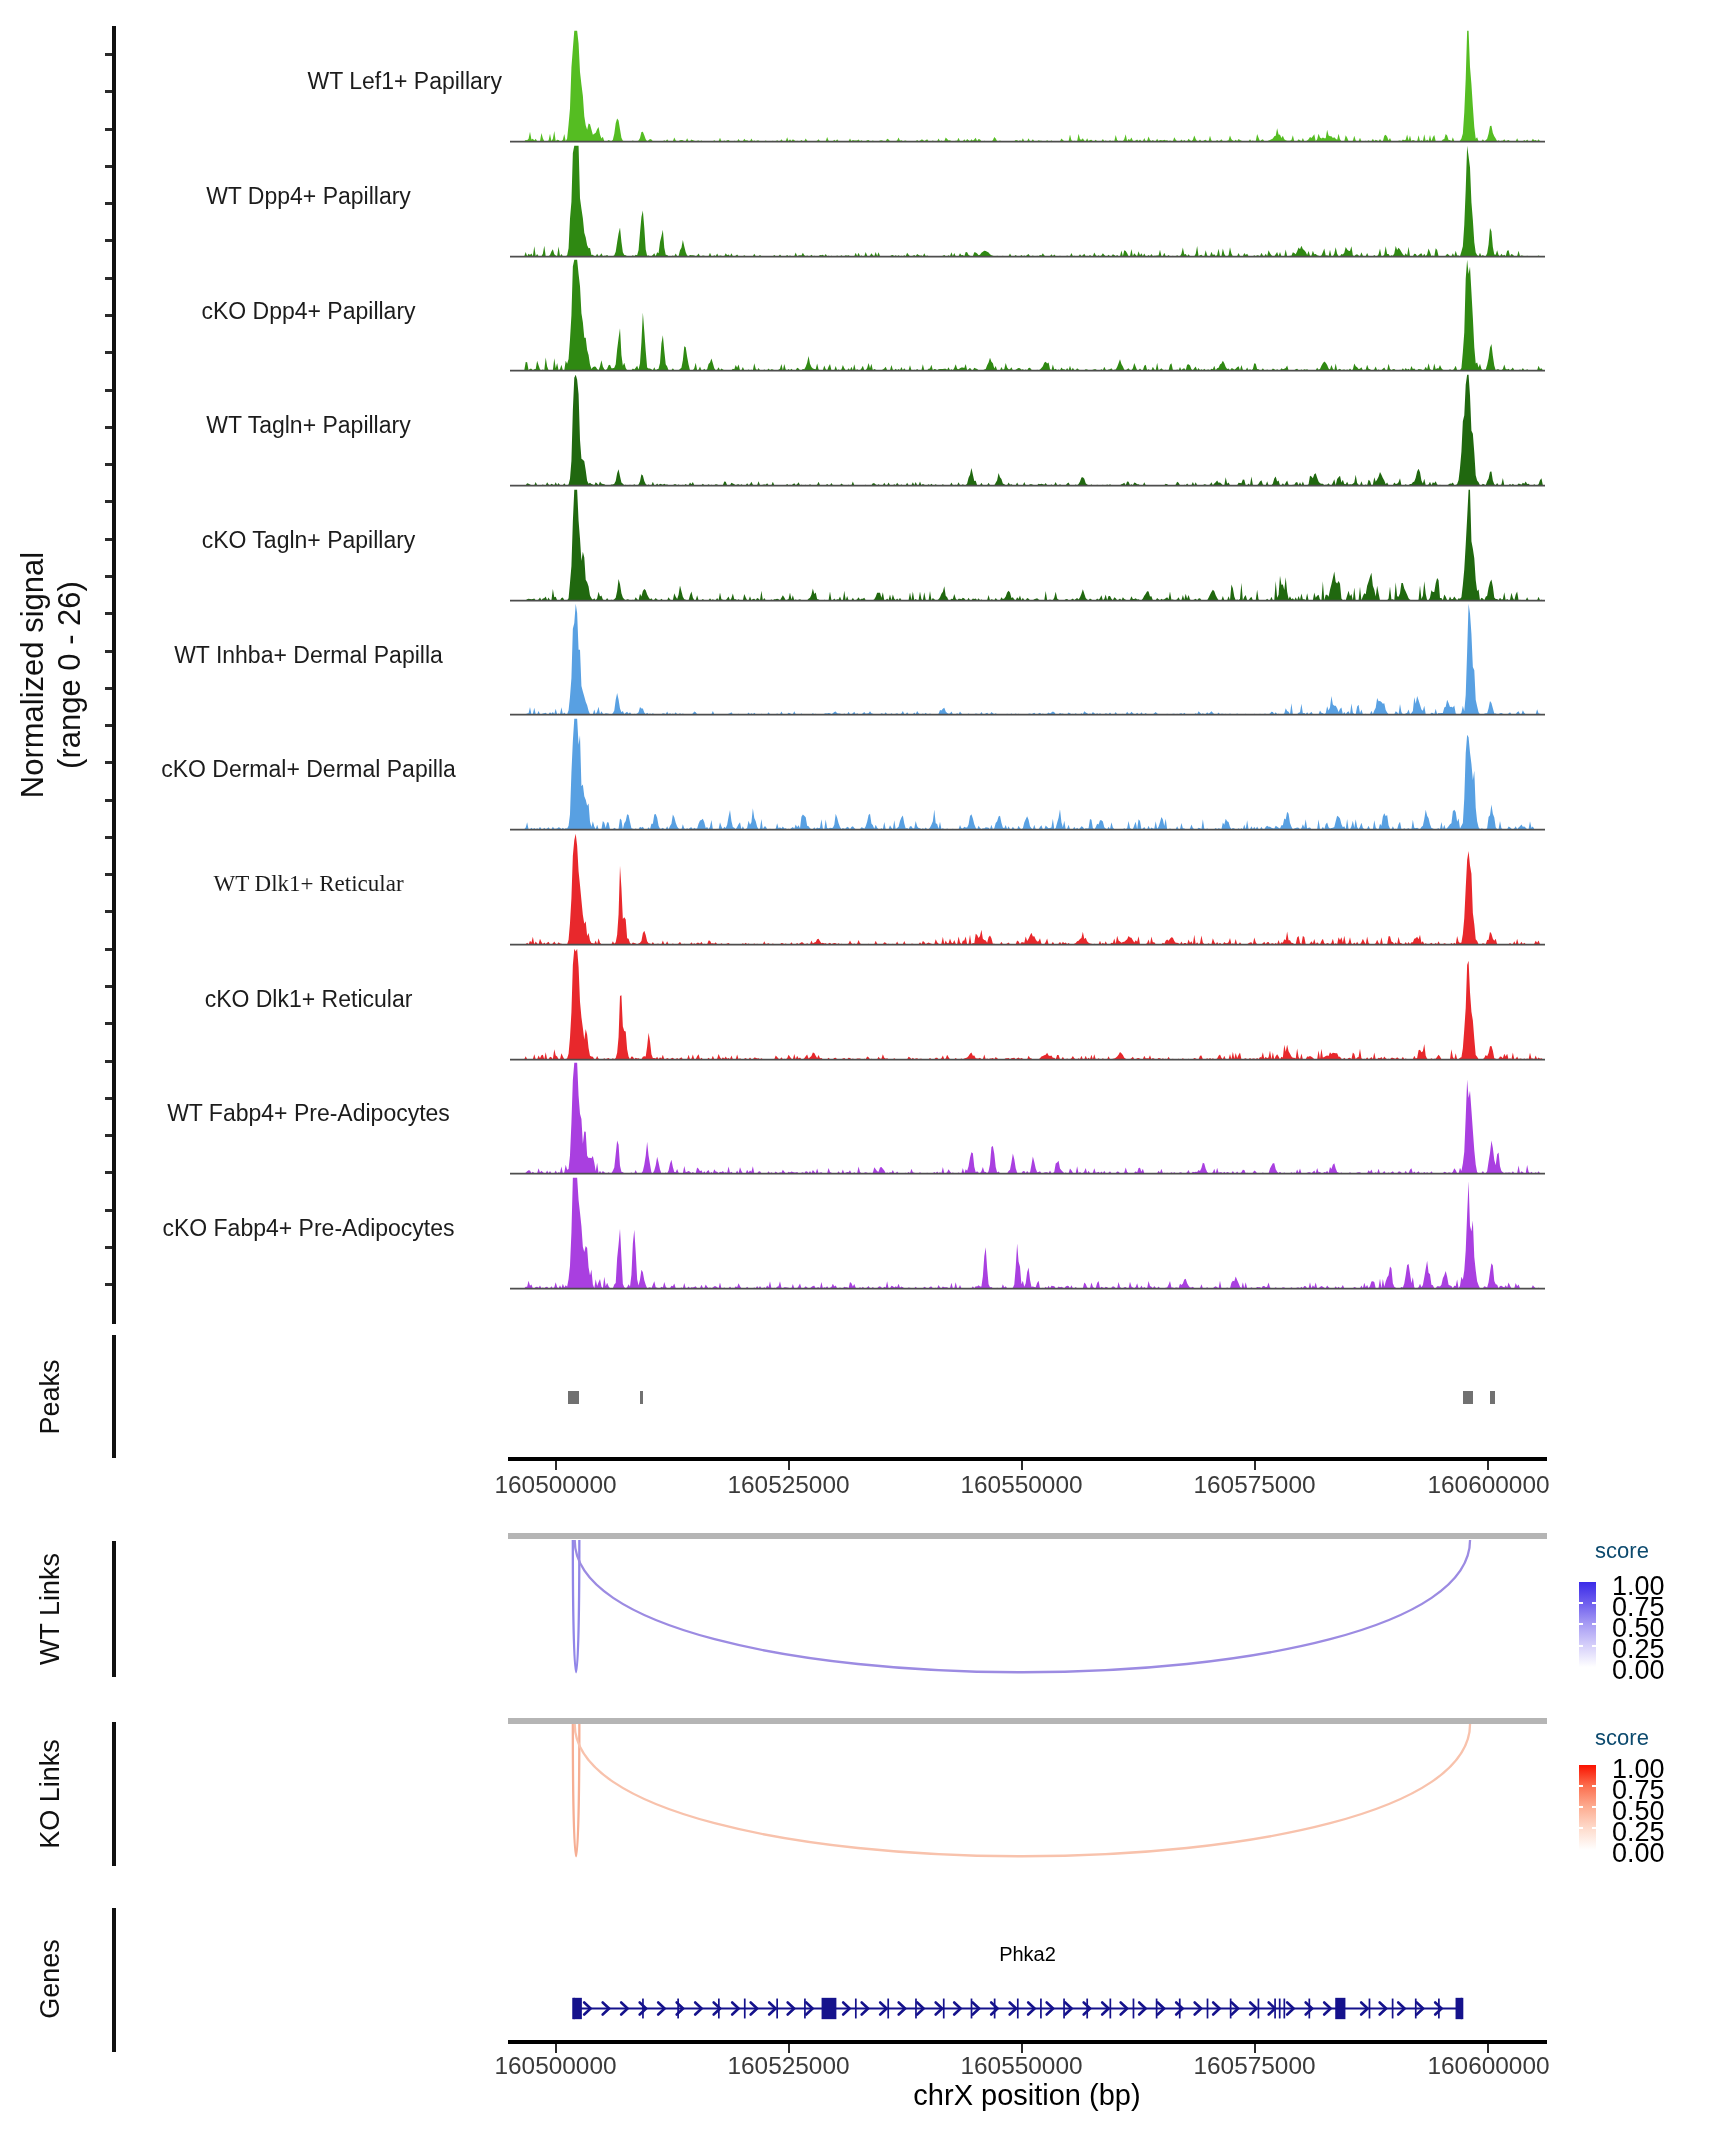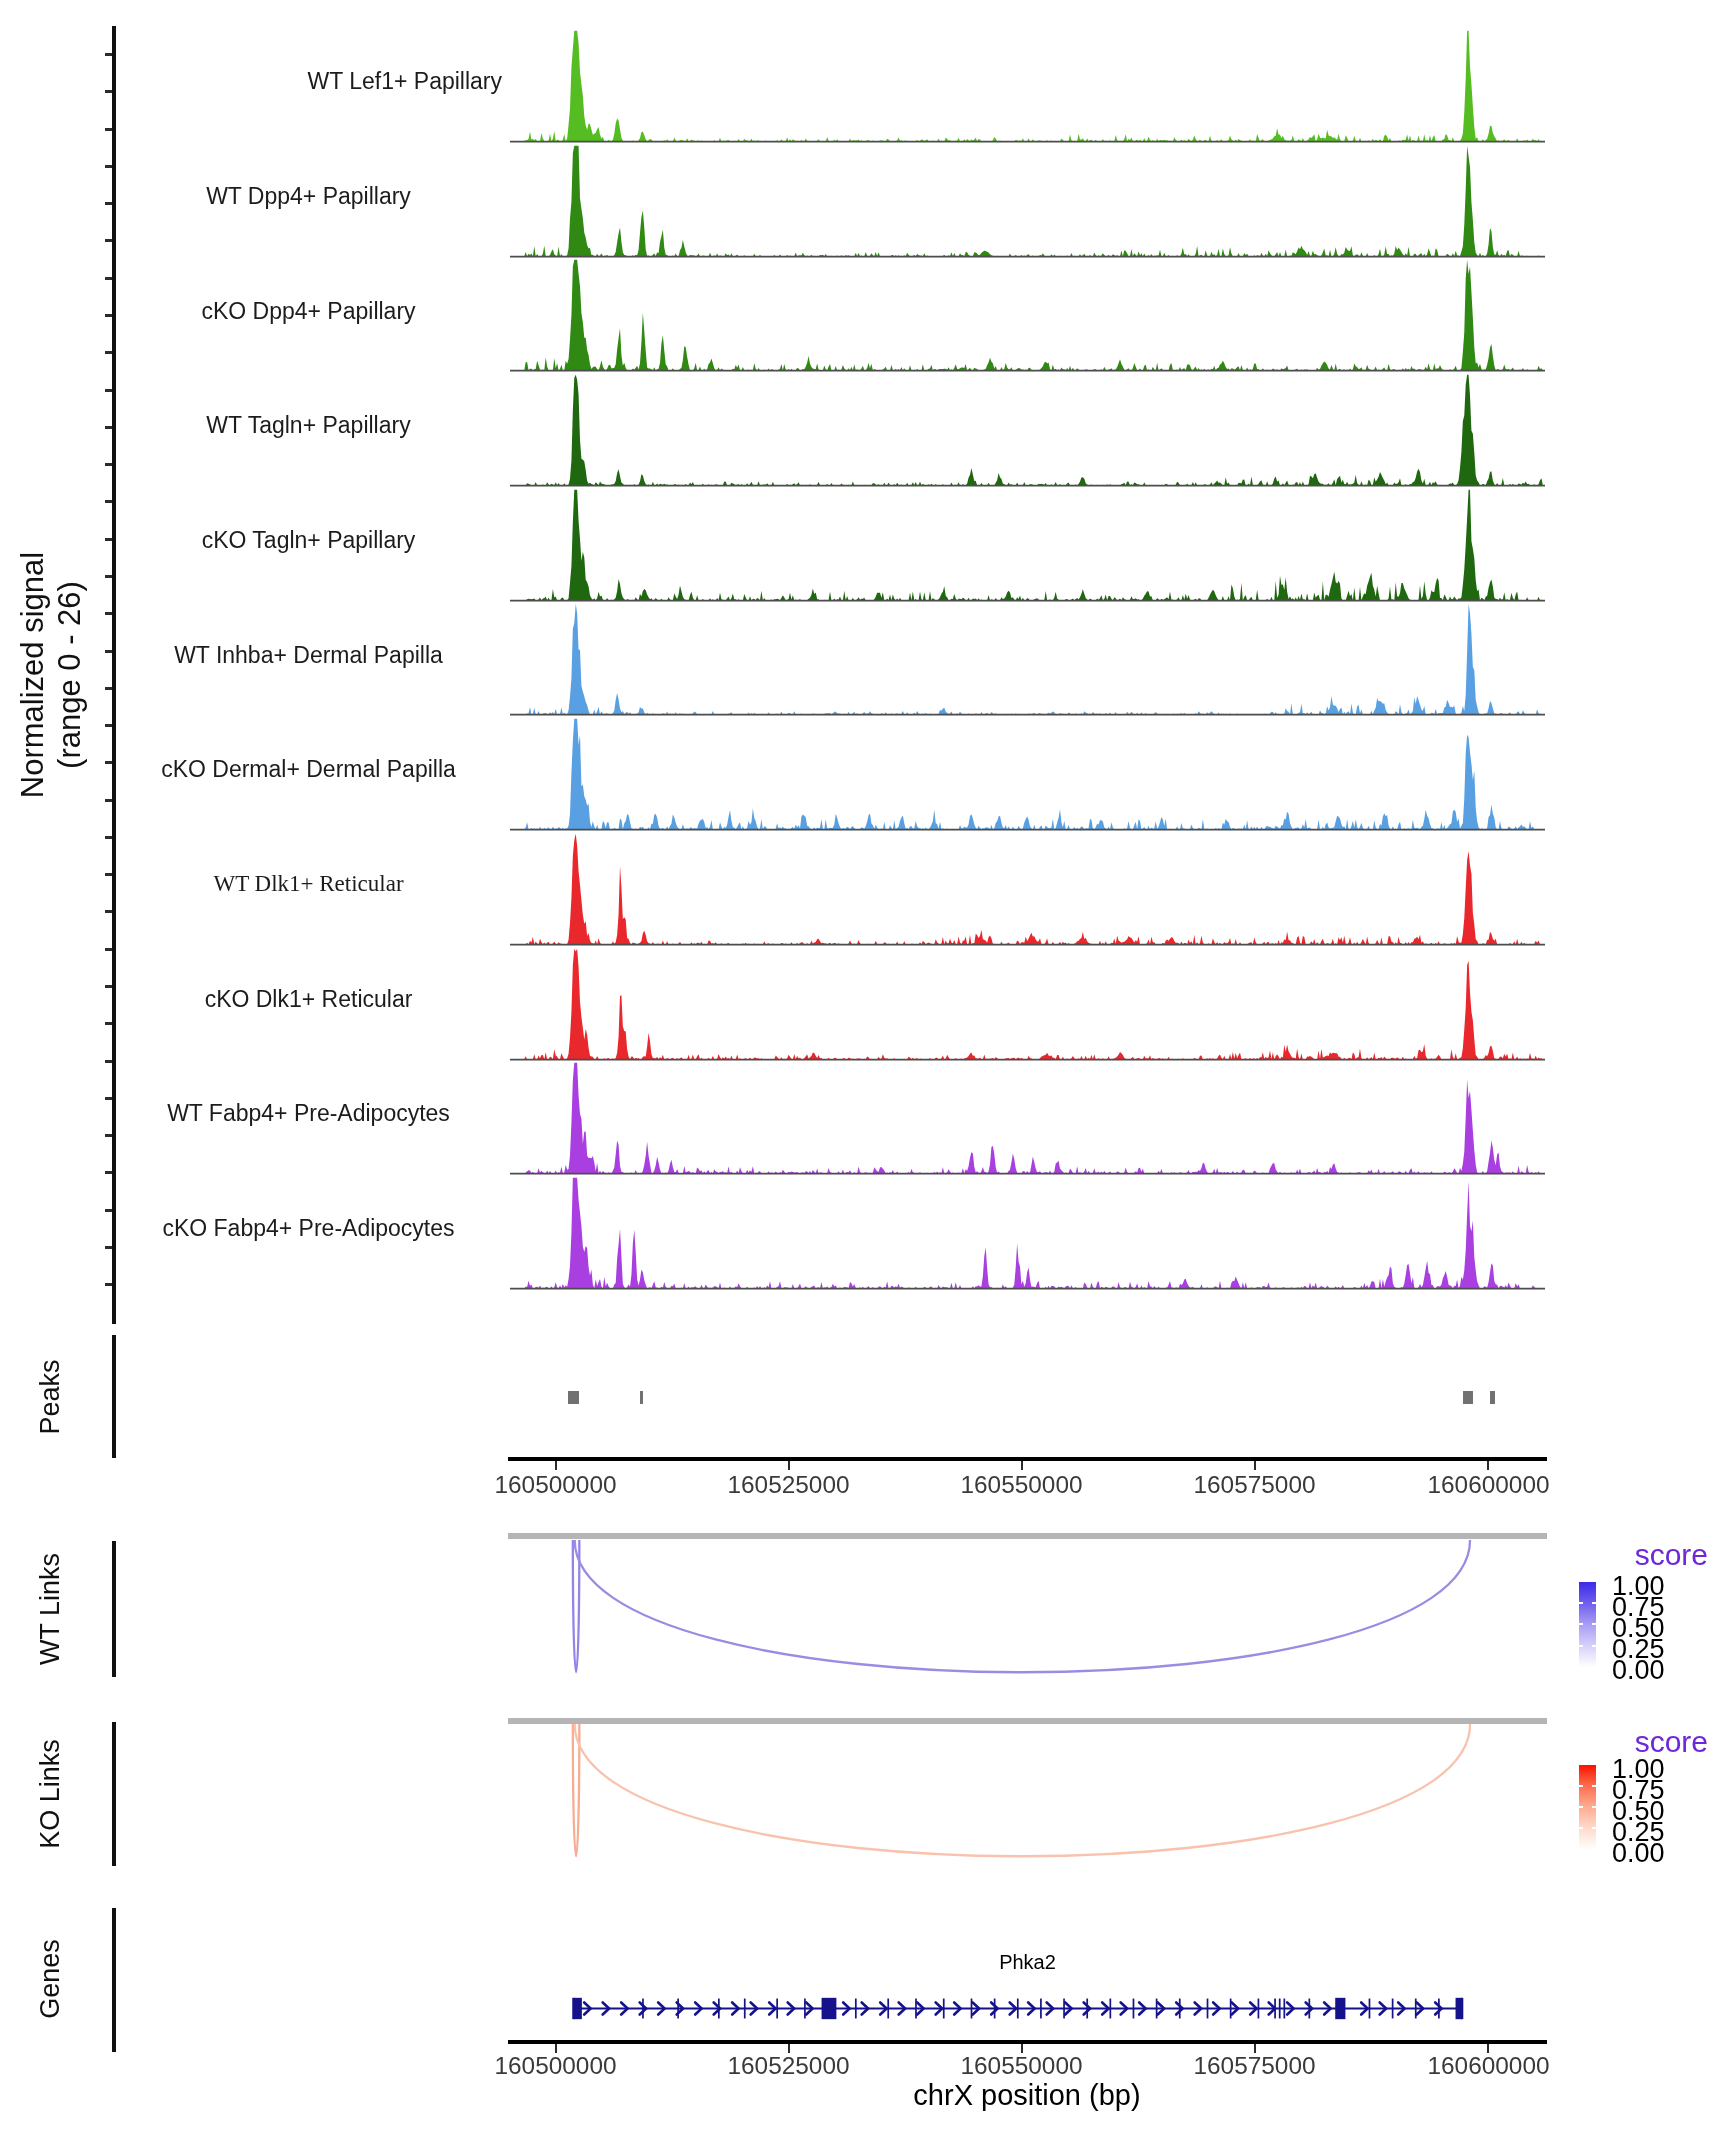--- a/index.html
+++ b/index.html
@@ -9,21 +9,21 @@
   .vlabel{position:absolute;display:flex;align-items:center;justify-content:center;
           transform:rotate(-90deg);white-space:nowrap;color:#111;}
   .track-label{position:absolute;left:115px;width:387px;text-align:center;
                font-size:23px;color:#1c1c1c;}
   .track-svg{position:absolute;left:508px;width:1039px;height:115px;}
   .tickmark{position:absolute;background:#2b2b2b;}
   .axis-line{position:absolute;left:508px;width:1039px;height:4.3px;background:#000;}
   .axis-ticklabel{position:absolute;width:215px;text-align:center;font-size:24.4px;color:#3a3a3a;}
   .grayline{position:absolute;left:508px;width:1039px;height:5.7px;background:#b5b5b5;}
   .links-svg{position:absolute;left:508px;width:1039px;height:143px;overflow:visible;}
-  .legend-title{position:absolute;width:172px;text-align:right;font-size:30px;color:#6d28d9;}
+  .legend-title{position:absolute;width:172px;text-align:center;font-size:22px;color:#0c4a6e;}
   .cbar{position:absolute;left:1579px;width:16.5px;height:85px;}
   .cbar-ticklabel{position:absolute;left:1612px;width:100px;height:27px;font-size:27px;color:#000;}
   .cbar-notch{position:absolute;width:4.3px;height:2.2px;background:#ffffff;}
   .peakbox{position:absolute;background:#717171;height:13px;top:1391px;}
   #phka2-label{position:absolute;text-align:center;font-size:20px;color:#000;}
   #xaxis-title{position:absolute;text-align:center;font-size:29px;color:#000;}
   .yl1{font-size:31px;color:#111;text-align:center;line-height:1.18;}
 </style>
 </head>
 <body>
@@ -193,21 +193,21 @@
       <div class="cbar-ticklabel" style="top: 1775px;">0.75</div>
       <div class="cbar-ticklabel" style="top: 1796px;">0.50</div>
       <div class="cbar-ticklabel" style="top: 1817px;">0.25</div>
       <div class="cbar-ticklabel" style="top: 1838px;">0.00</div>
     </div>
 
   <div class="vline" style="left:112px;top:1908px;height:144px;"></div>
   <div class="vlabel" style="left:-165px;top:1961px;width:430px;height:36px;font-size:27px;">
     <span>Genes</span>
   </div>
-  <div id="phka2-label" style="left:920px;top:1943px;width:215px;margin-top:8px;">Phka2</div>
+  <div id="phka2-label" style="left:920px;top:1943px;width:215px;">Phka2</div>
   <svg class="links-svg" id="gene-svg" style="top:1990px;height:37px;" viewBox="0 0 1449 52" width="1039" height="37">
       <line x1="86.49775583482945" x2="1335.1871633752244" y1="26" y2="26" stroke="#15128C" stroke-width="3"></line>
       <rect x="84.69775583482945" y="11" width="3.6" height="30" fill="#15128C"></rect>
       <rect x="1333.3871633752244" y="11" width="3.6" height="30" fill="#15128C"></rect>
       <rect x="86.49775583482945" y="11" width="11.7064631956912" height="30" fill="#15128C"></rect>
       <rect x="435.09021543985637" y="11" width="20.81149012567323" height="30" fill="#15128C"></rect>
       <rect x="1156.988779174147" y="11" width="14.307899461400439" height="30" fill="#15128C"></rect>
       <rect x="1326.0821364452424" y="11" width="9.105026929981932" height="30" fill="#15128C"></rect>
       <rect x="182.8516157989228" y="12" width="2.4" height="28" fill="#15128C"></rect>
       <rect x="232.27890484739677" y="12" width="2.4" height="28" fill="#15128C"></rect>

